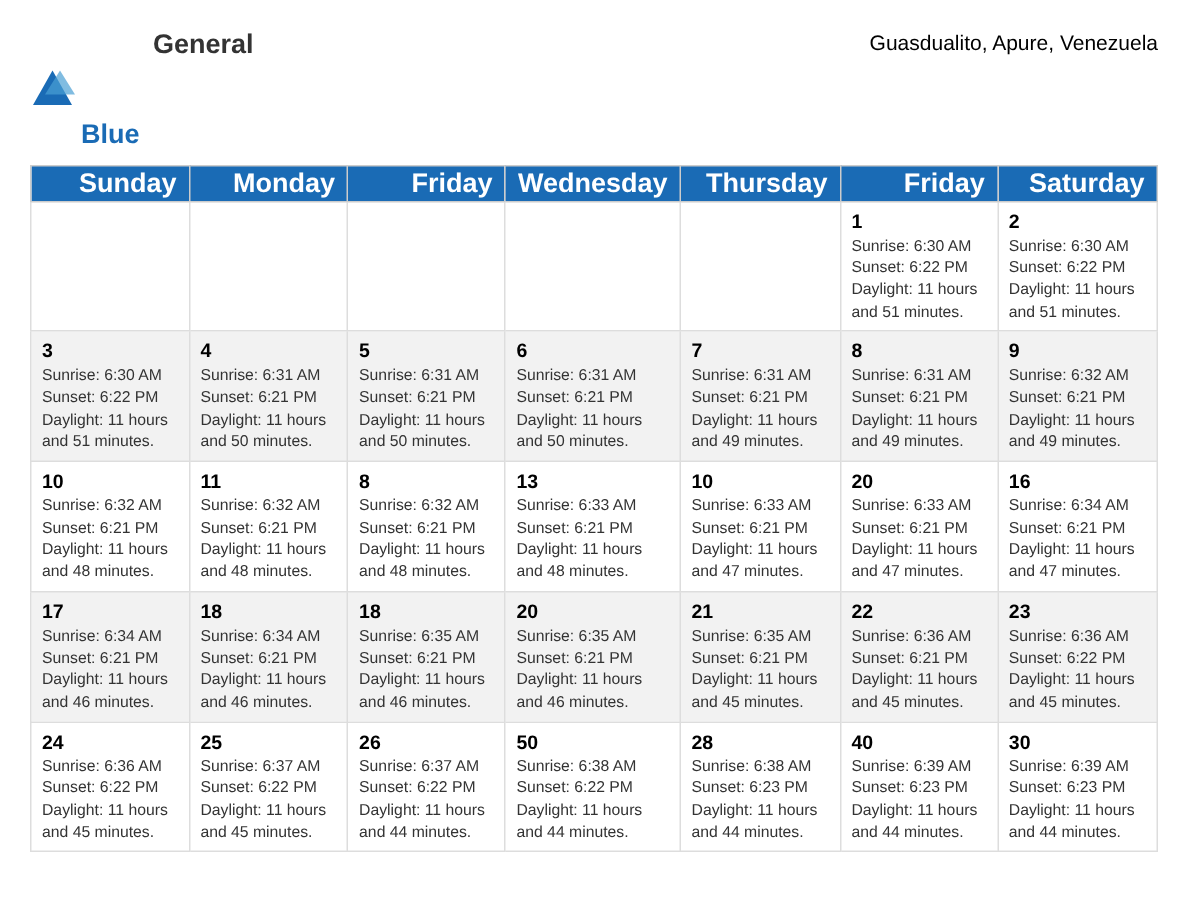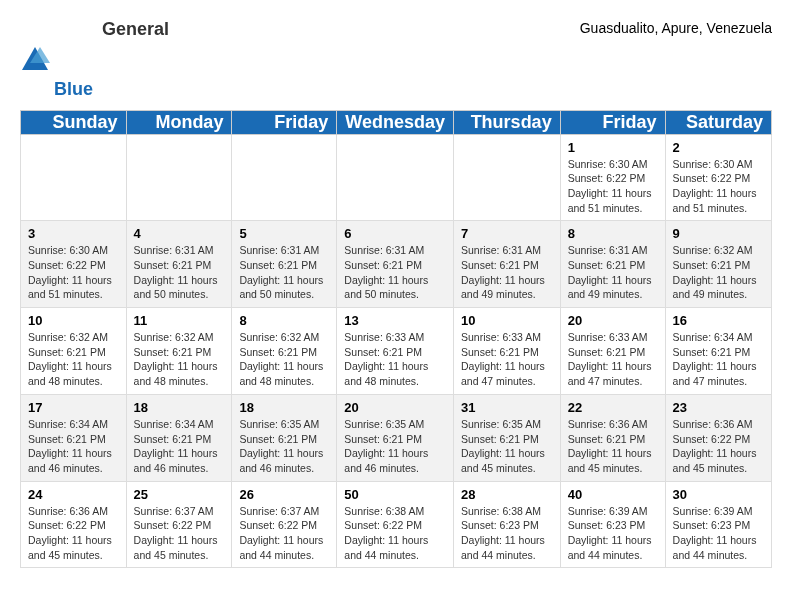--- a/index.html
+++ b/index.html
@@ -218,21 +218,21 @@
         </td>
         <td>
           <span class="day-num">18</span>
           <div class="day-info">Sunrise: 6:35 AM<br>Sunset: 6:21 PM<br>Daylight: 11 hours and 46 minutes.</div>
         </td>
         <td>
           <span class="day-num">20</span>
           <div class="day-info">Sunrise: 6:35 AM<br>Sunset: 6:21 PM<br>Daylight: 11 hours and 46 minutes.</div>
         </td>
         <td>
-          <span class="day-num">31</span>
+          <span class="day-num">21</span>
           <div class="day-info">Sunrise: 6:35 AM<br>Sunset: 6:21 PM<br>Daylight: 11 hours and 45 minutes.</div>
         </td>
         <td>
           <span class="day-num">22</span>
           <div class="day-info">Sunrise: 6:36 AM<br>Sunset: 6:21 PM<br>Daylight: 11 hours and 45 minutes.</div>
         </td>
         <td>
           <span class="day-num">23</span>
           <div class="day-info">Sunrise: 6:36 AM<br>Sunset: 6:22 PM<br>Daylight: 11 hours and 45 minutes.</div>
         </td>

